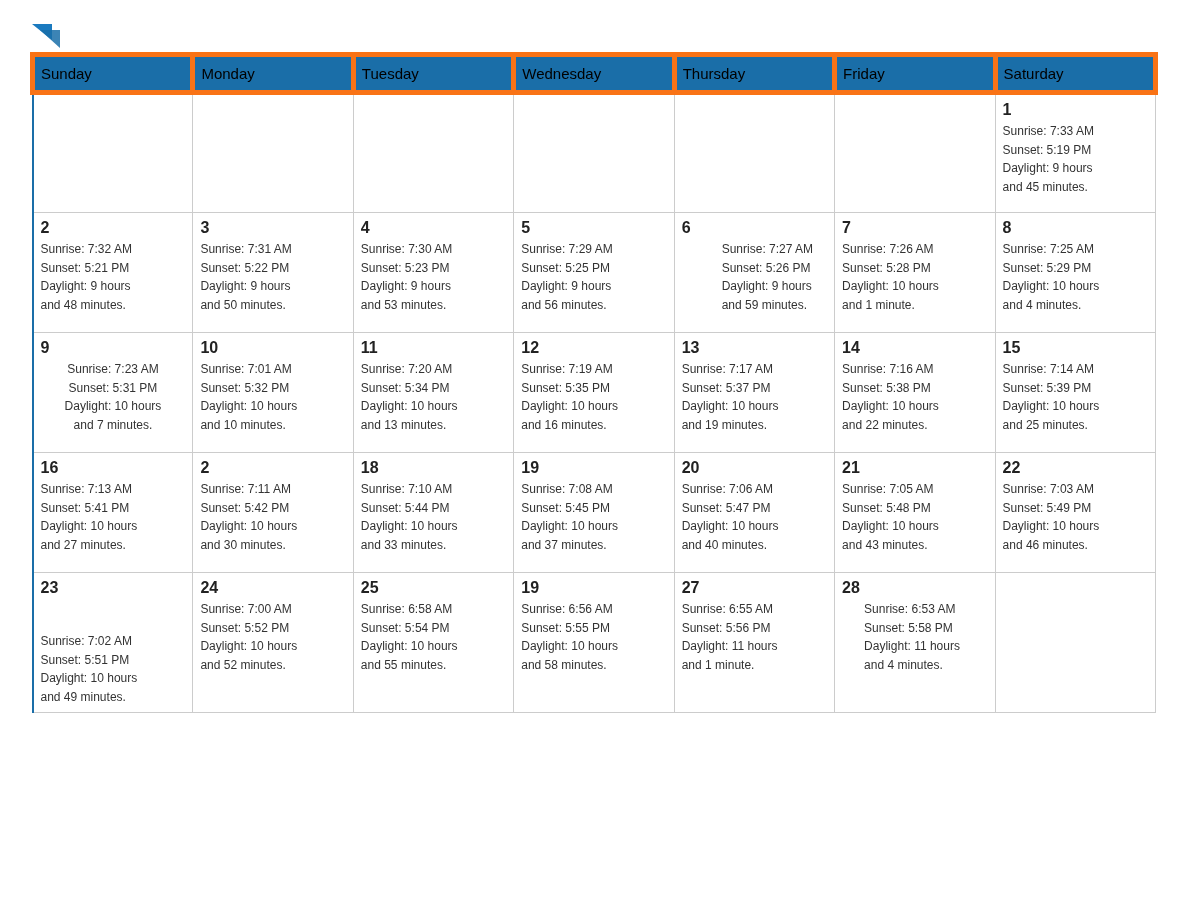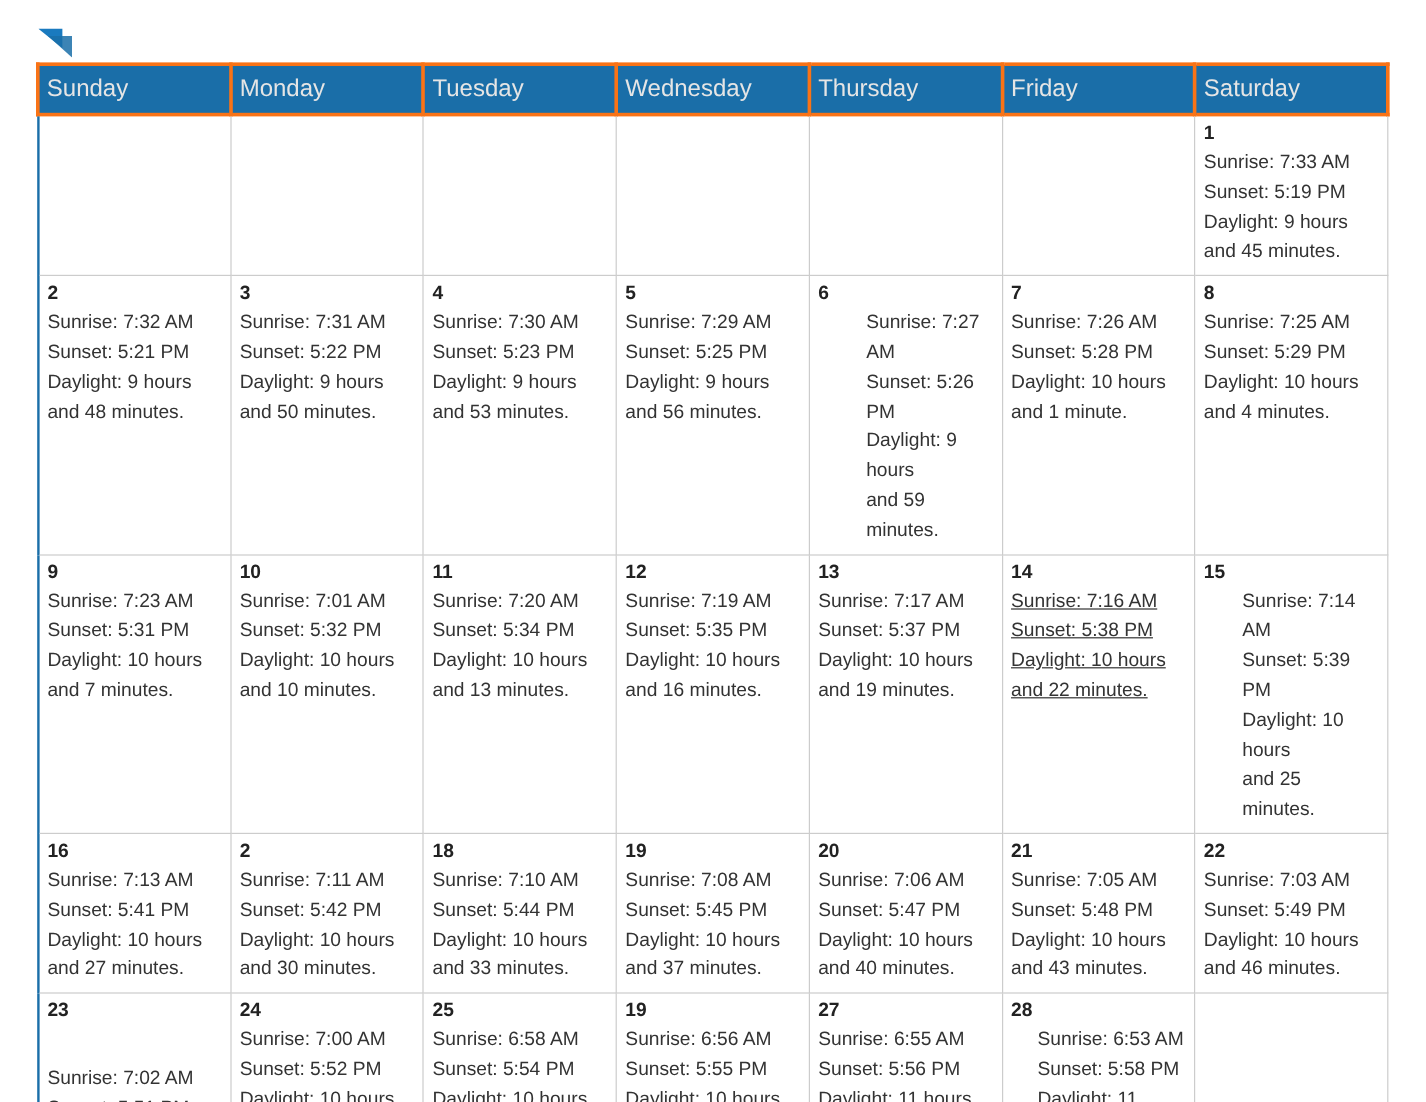--- a/index.html
+++ b/index.html
@@ -50,43 +50,43 @@
       color: #444;
       margin-top: 4px;
     }
     table {
       width: 100%;
       border-collapse: collapse;
       table-layout: fixed;
     }
     thead th {
       background-color: #1a6ea8;
-      color: #e5e5e5;
-      font-size: 20px;
+      color: #000000;
+      font-size: 15px;
       padding: 8px 6px;
       text-align: left;
       font-weight: normal;
-      border: 3px solid #f97316;
+      border: 5px solid #f97316;
     }
     tbody td {
       border: 1px solid #ccc;
       vertical-align: top;
       padding: 6px 7px;
       font-size: 12.5px;
       color: #333;
       height: 120px;
     }
     .day-number {
       font-size: 16px;
       font-weight: bold;
       color: #222;
       margin-bottom: 3px;
     }
     .day-info {
-      font-size: 16px;
+      font-size: 12px;
       color: #333;
       line-height: 1.55;
     }
     tbody tr td:first-child {
       border-left: 2px solid #1a6ea8;
     }
     tbody tr:first-child td {
       border-top: 2px solid #1a6ea8;
     }
   </style>
@@ -188,21 +188,21 @@
           <div class="day-number">8</div>
           <div class="day-info" style="white-space: pre-line;">Sunrise: 7:25 AM
 Sunset: 5:29 PM
 Daylight: 10 hours
 and 4 minutes.</div>
         </td>
       </tr>
       <tr>
         <td>
           <div class="day-number">9</div>
-          <div class="day-info" style="white-space: pre-line;">Sunrise: 7:23 AM
+          <div class="day-info" style="white-space: pre-line; text-align: center;">Sunrise: 7:23 AM
 Sunset: 5:31 PM
 Daylight: 10 hours
 and 7 minutes.</div>
         </td>
         <td>
           <div class="day-number">10</div>
           <div class="day-info" style="white-space: pre-line;">Sunrise: 7:01 AM
 Sunset: 5:32 PM
 Daylight: 10 hours
 and 10 minutes.</div>
@@ -223,28 +223,28 @@
         </td>
         <td>
           <div class="day-number">13</div>
           <div class="day-info" style="white-space: pre-line;">Sunrise: 7:17 AM
 Sunset: 5:37 PM
 Daylight: 10 hours
 and 19 minutes.</div>
         </td>
         <td>
           <div class="day-number">14</div>
-          <div class="day-info" style="white-space: pre-line; text-decoration: underline;">Sunrise: 7:16 AM
+          <div class="day-info" style="white-space: pre-line;">Sunrise: 7:16 AM
 Sunset: 5:38 PM
 Daylight: 10 hours
 and 22 minutes.</div>
         </td>
         <td>
           <div class="day-number">15</div>
-          <div class="day-info" style="white-space: pre-line; margin-left: 32px;">Sunrise: 7:14 AM
+          <div class="day-info" style="white-space: pre-line;">Sunrise: 7:14 AM
 Sunset: 5:39 PM
 Daylight: 10 hours
 and 25 minutes.</div>
         </td>
       </tr>
       <tr>
         <td>
           <div class="day-number">16</div>
           <div class="day-info" style="white-space: pre-line;">Sunrise: 7:13 AM
 Sunset: 5:41 PM

